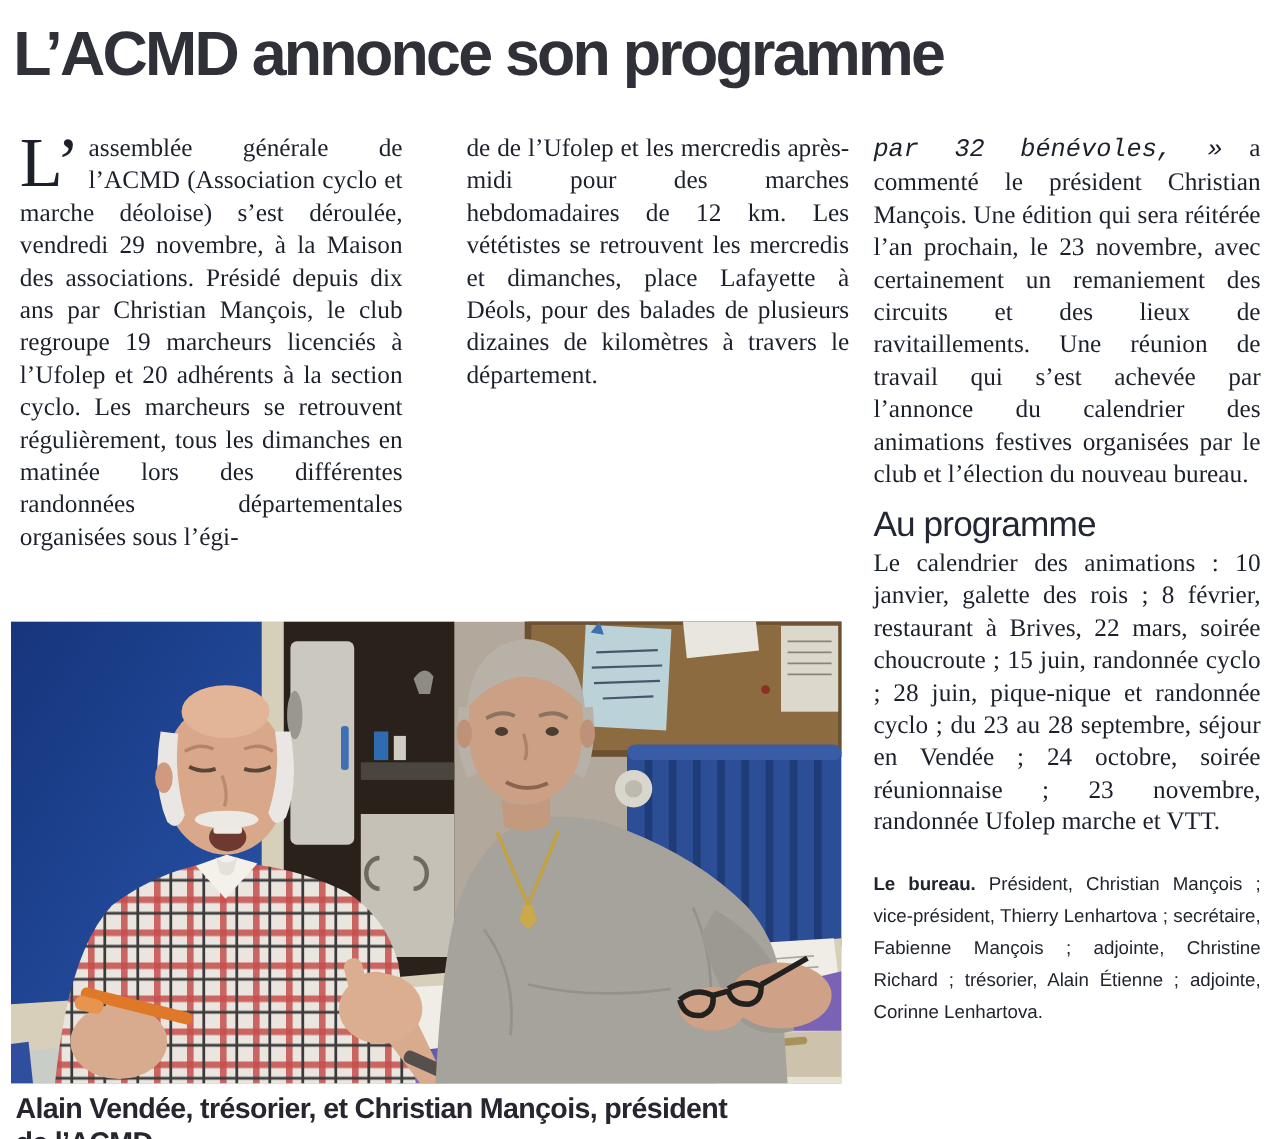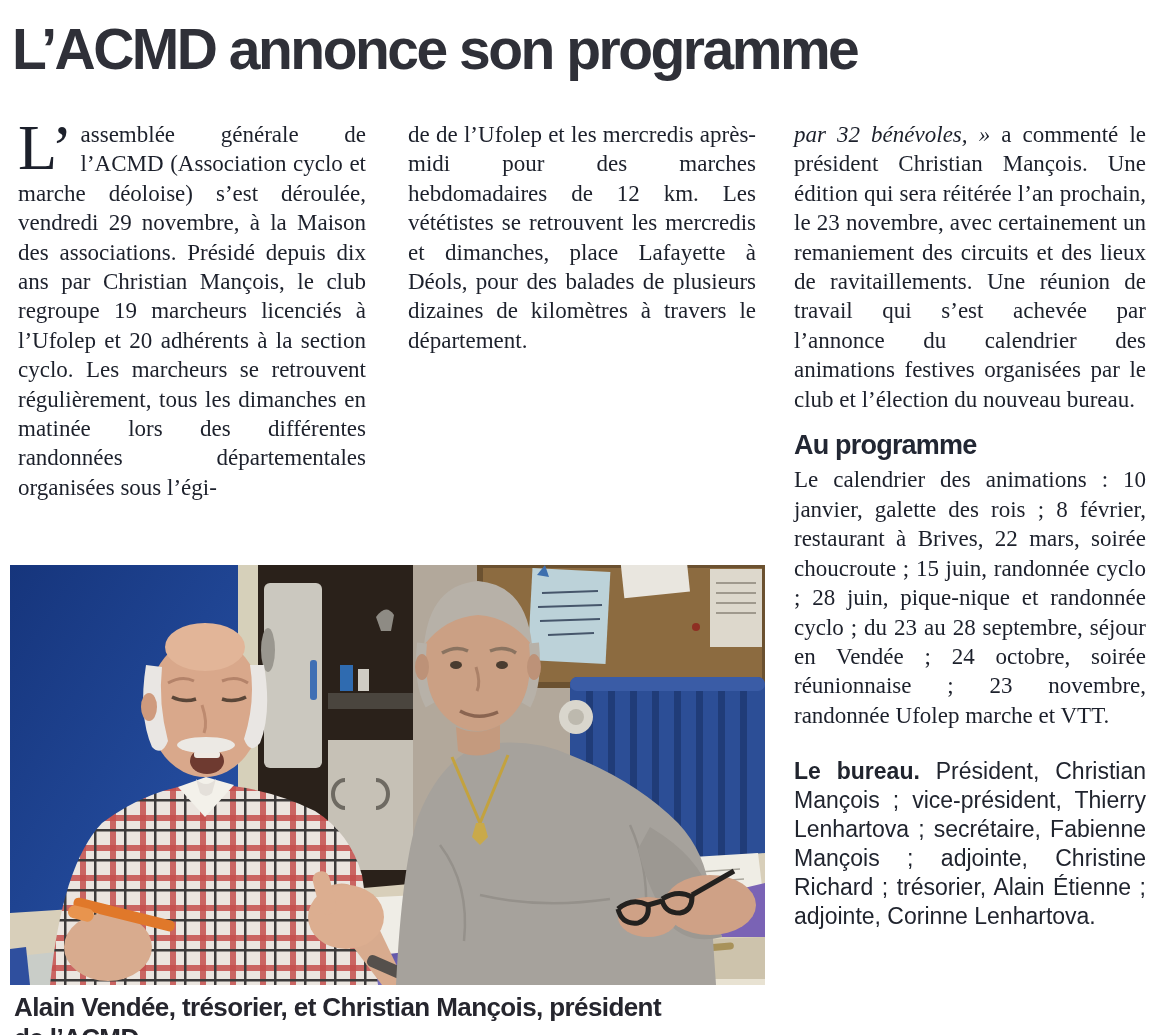--- a/index.html
+++ b/index.html
@@ -23,46 +23,46 @@
     white-space:nowrap;
   }
   .col{
     position:absolute;top:100px;
     width:348px;
     font-size:23px;
     line-height:29.4px;
     text-align:justify;
   }
   .col-1{left:18px;}
-  .col-2{left:408px;}
+  .col-2{left:424px;}
   .col-3{left:794px;width:352px;}
   .para{margin:0;}
   .dropcap{
     float:left;
     font-size:64px;
     line-height:52px;
     padding:2px 8px 0 0;
     font-weight:400;
     color:#1c202b;
   }
-  .it{font-style:italic;}
+  .it{font-style:italic;font-family:Liberation Mono, monospace;}
   .bd{font-weight:700;}
   .subhead{
     margin:17px 0 5px 0;
     font-family:"Liberation Sans","DejaVu Sans",sans-serif;
     font-stretch:condensed;
-    font-weight:700;
-    font-size:27px;
+    font-weight:400;
+    font-size:32px;
     letter-spacing:-0.8px;
     color:#222733;
   }
   .bureau{
     margin-top:27px;
     font-family:"Liberation Sans","DejaVu Sans",sans-serif;
-    font-size:23px;
+    font-size:17px;
     line-height:29px;
     color:#20242e;
   }
   .bureau .bd{font-weight:700;}
   .photo-wrap{
     position:absolute;left:10px;top:545px;width:755px;height:420px;
   }
   .photo-wrap svg{display:block;width:755px;height:420px;}
   .caption{
     position:absolute;left:14px;top:972px;width:660px;

